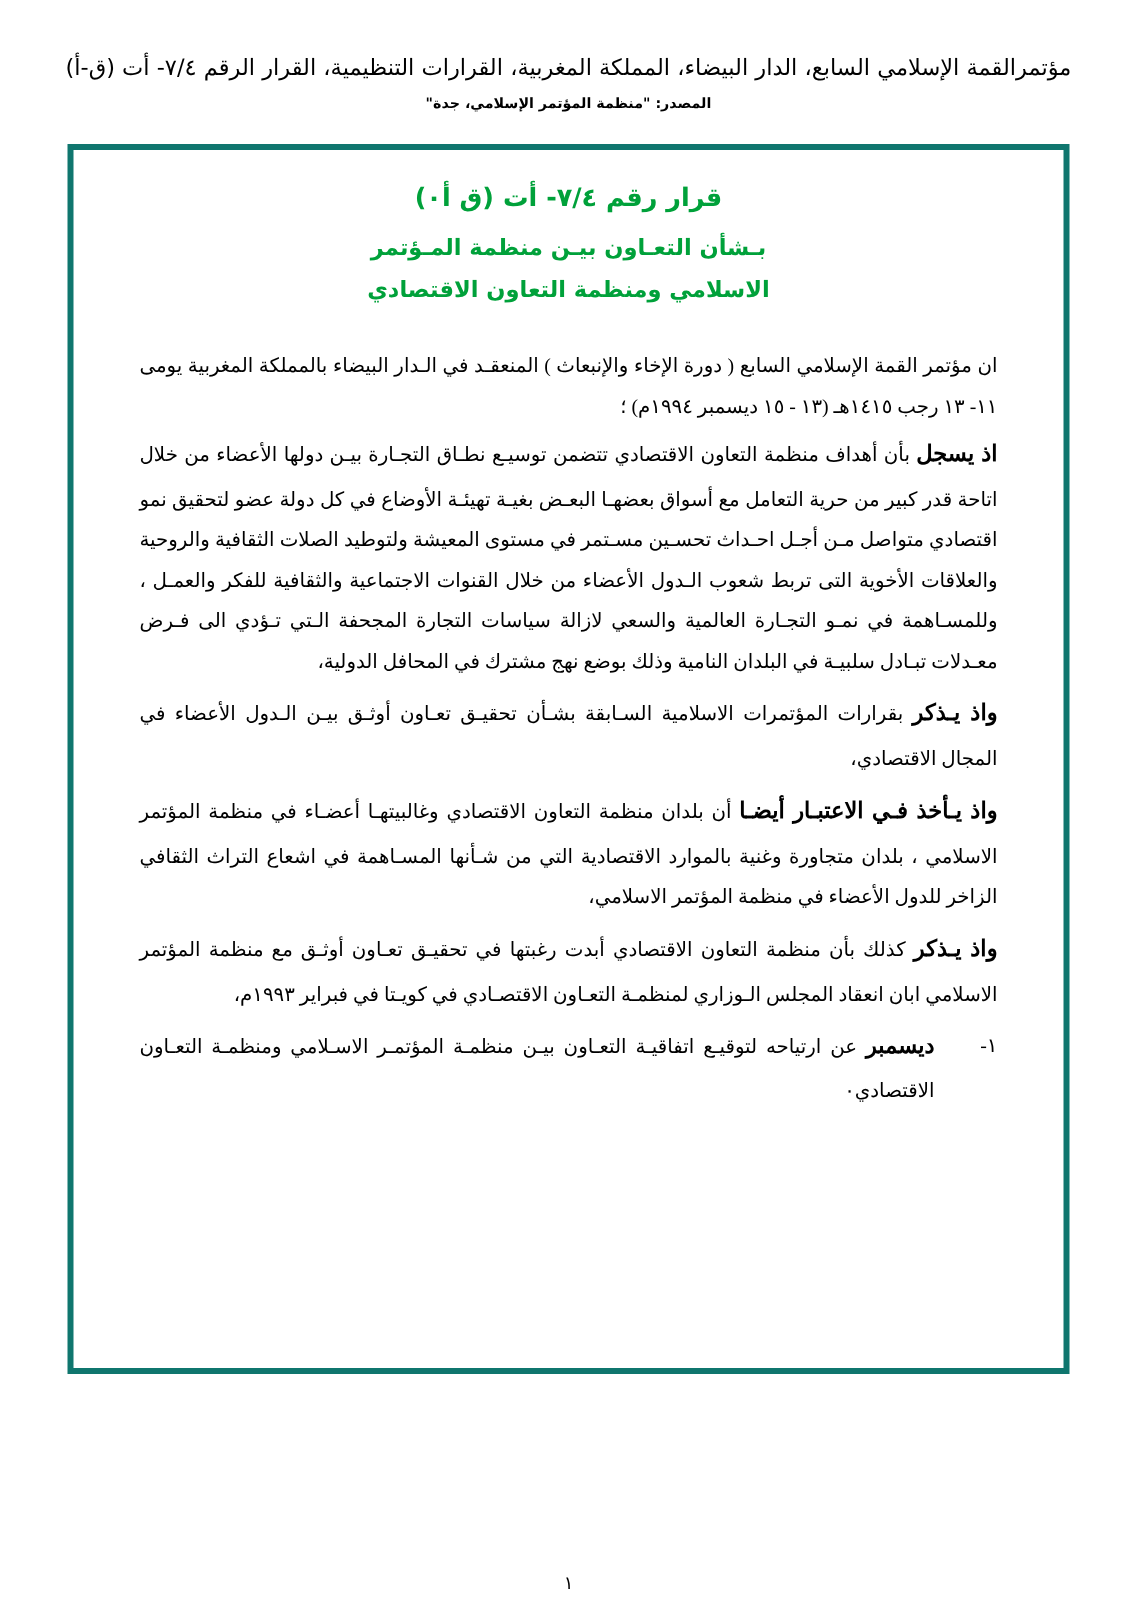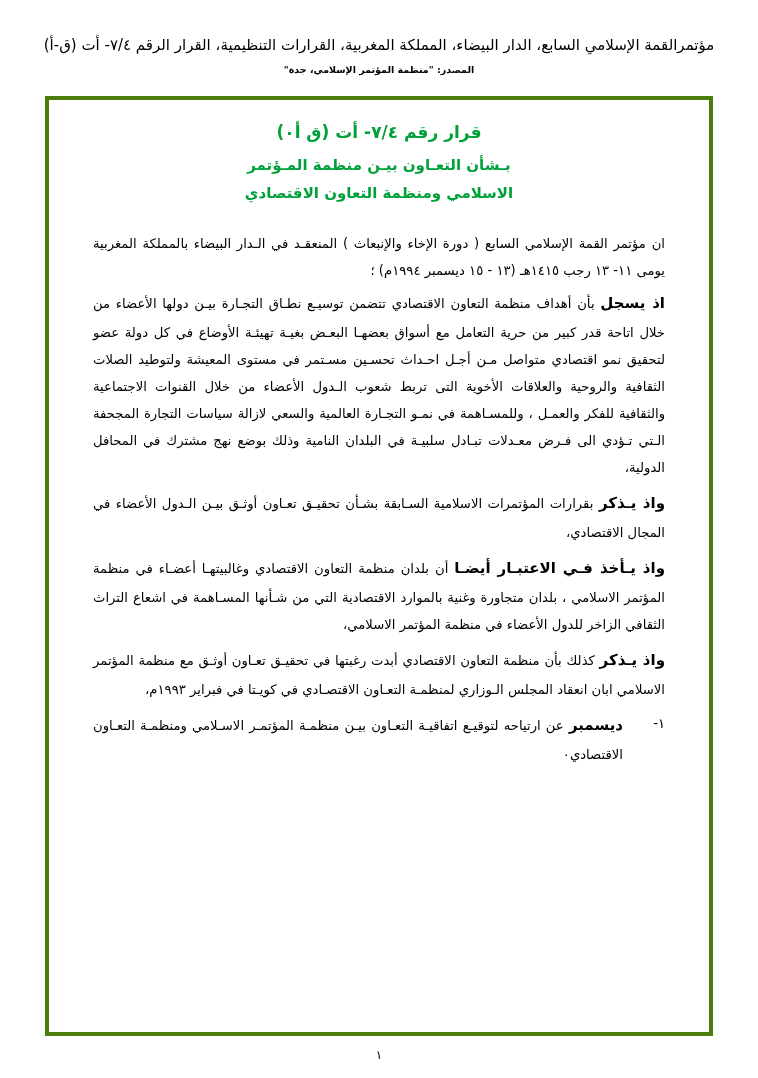--- a/index.html
+++ b/index.html
@@ -38,22 +38,22 @@
     font-weight: bold;
     color: #000;
     direction: rtl;
     margin-top: 7px;
   }
   .frame {
     position: absolute;
     top: 96px;
     right: 45px;
     left: 45px;
-    height: 940px;
-    border: 4px solid #4d7c0f;
+    height: 820px;
+    border: 4px solid #0f766e;
     box-sizing: border-box;
     background: #ffffff;
   }
   .inner {
     position: absolute;
     top: 0;
     right: 0;
     left: 0;
     padding: 22px 44px 0 44px;
     box-sizing: border-box;
@@ -75,20 +75,21 @@
   .title-sub2 {
     font-size: 15px;
     margin-bottom: 4px;
   }
   .body-text {
     margin-top: 28px;
     font-size: 13.2px;
     line-height: 2.05;
     text-align: justify;
     direction: rtl;
+    font-family: Liberation Serif, serif;
   }
   p.para {
     margin: 0 0 7px 0;
     text-align: justify;
     text-justify: inter-word;
   }
   p.para.first {
     margin-bottom: 4px;
   }
   .lead {

